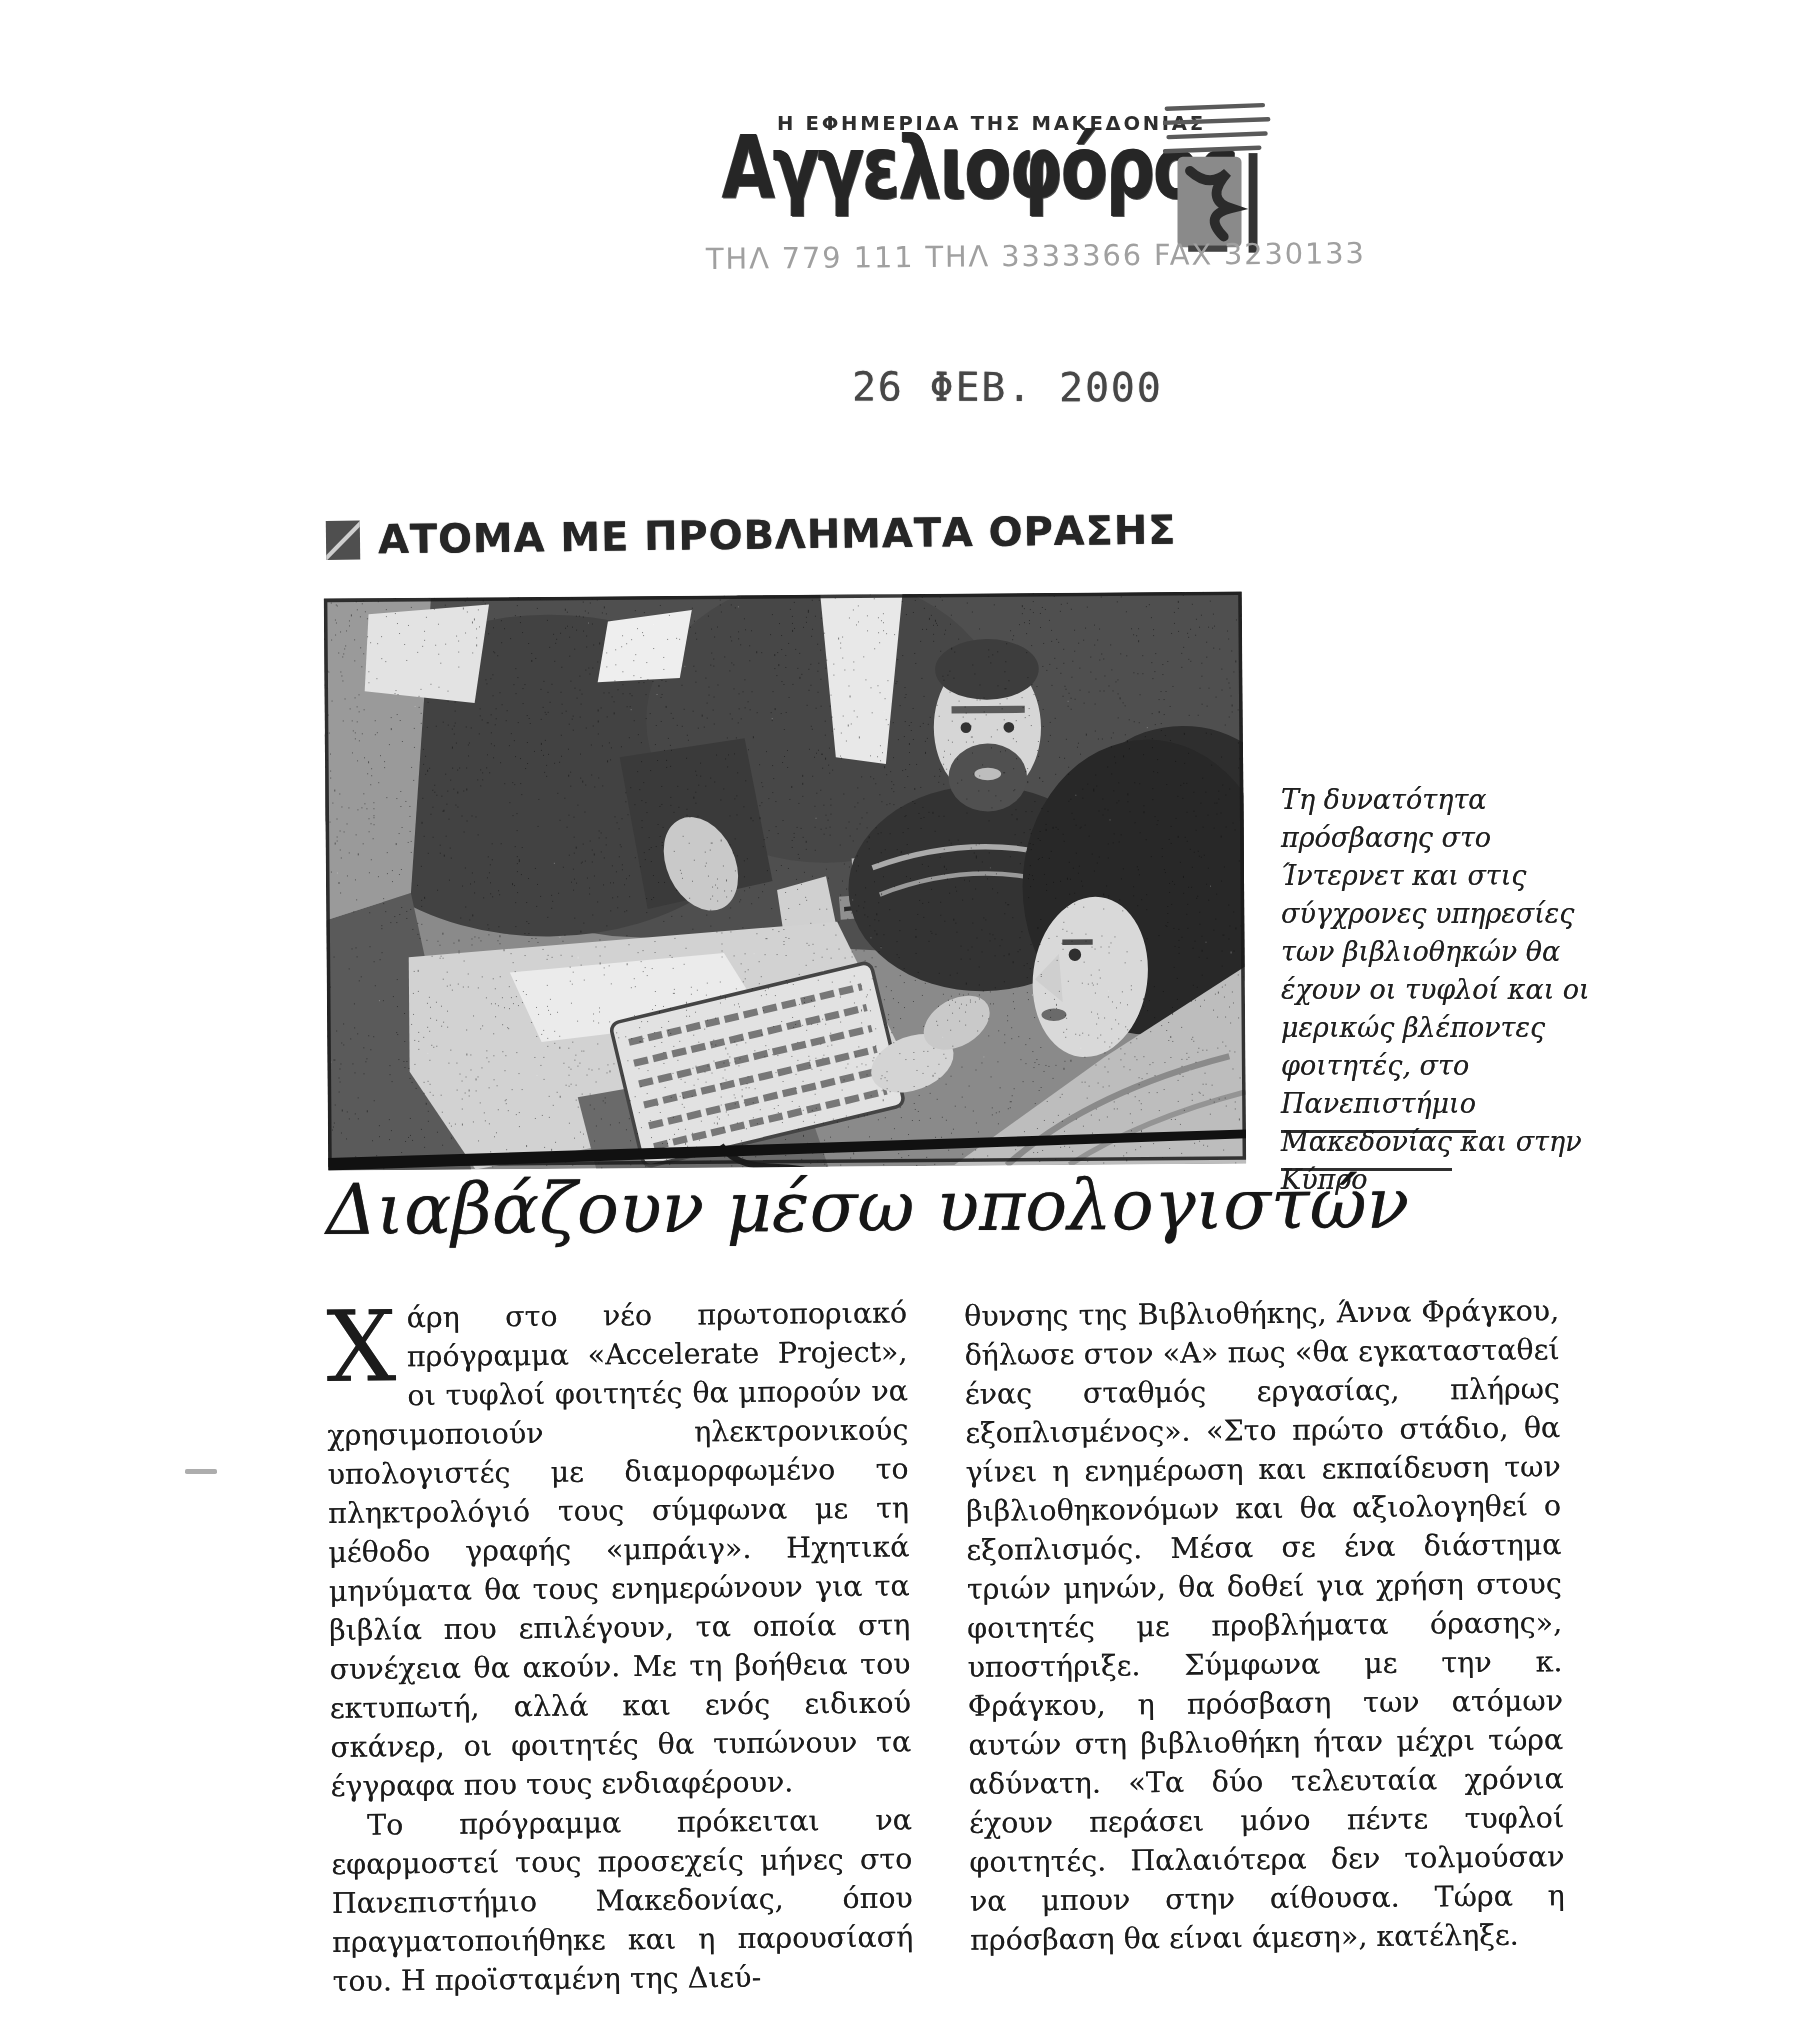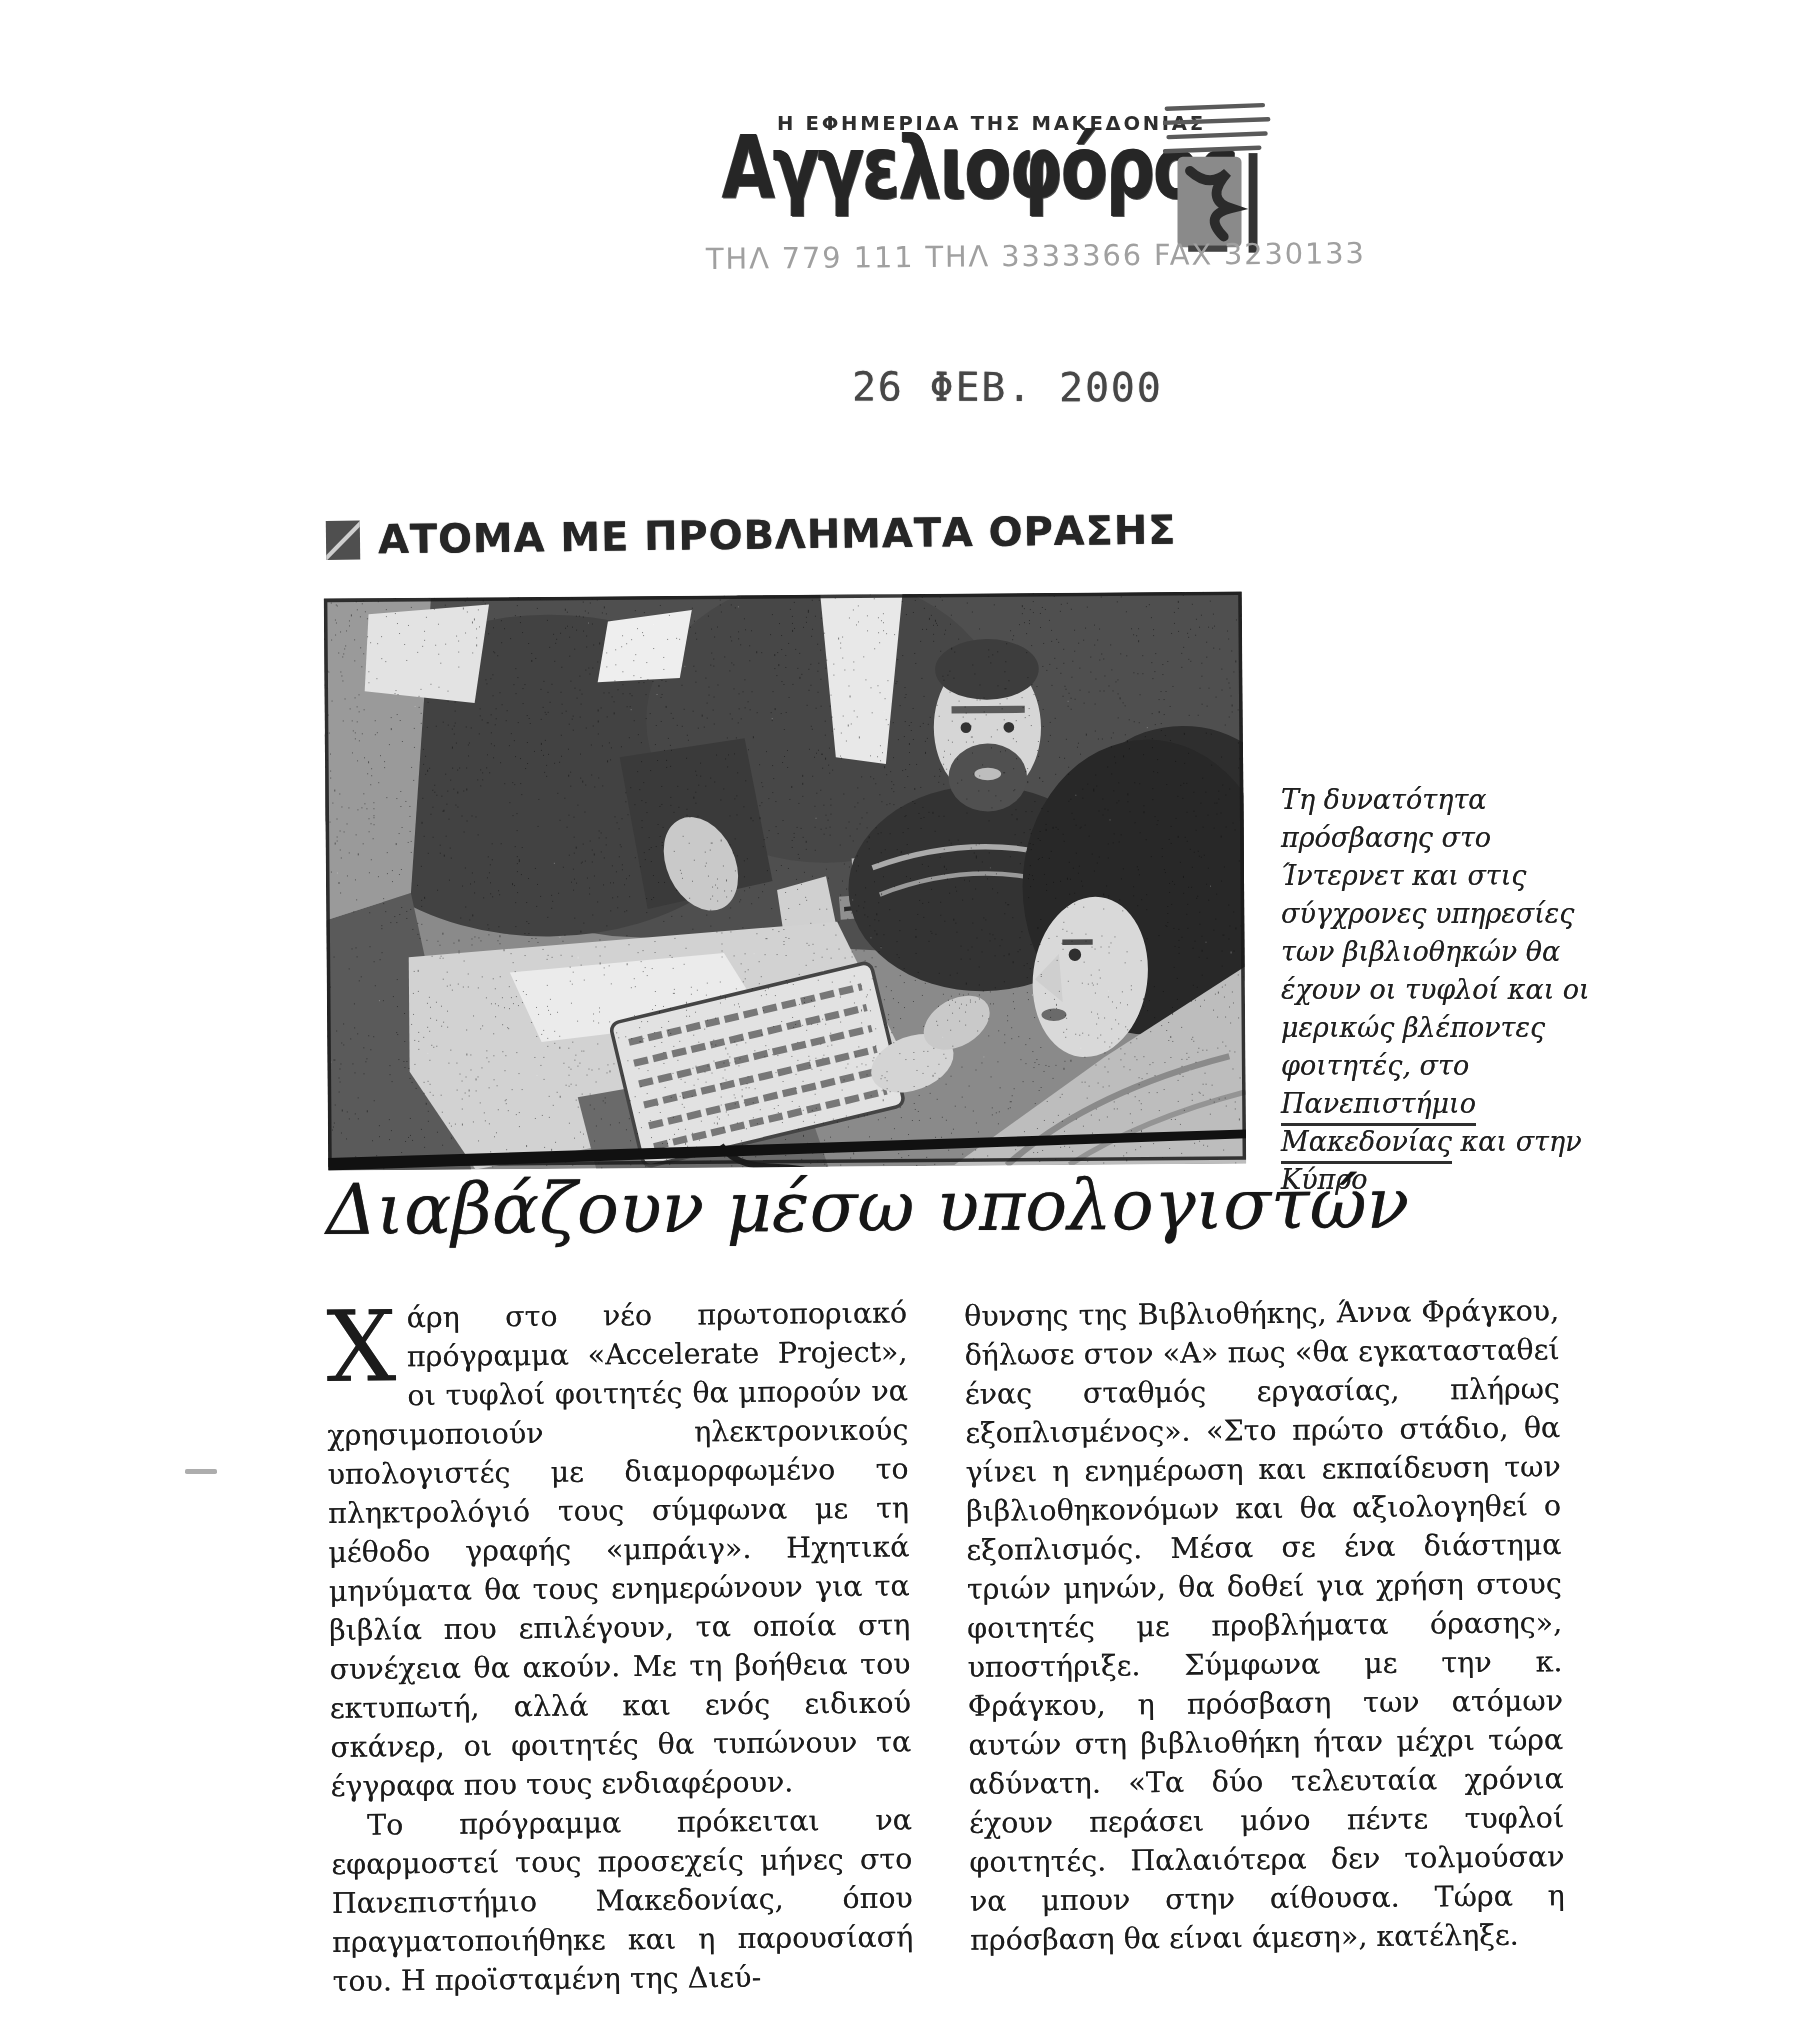--- a/index.html
+++ b/index.html
@@ -50,21 +50,21 @@
     transform:rotate(-0.45deg);
   }
   .photo svg{display:block;width:100%;height:100%;}
   
   .caption{
     position:absolute;left:1281px;top:781px;width:331px;margin:0;
     font-style:italic;font-size:27px;line-height:38px;color:#1f1f1f;
     text-shadow:0 0 0.5px rgba(0,0,0,.65);
   }
   .caption .u{
-    border-bottom:3.6px solid #2f2f2f;padding-bottom:4px;
+    border-bottom:3.6px solid #2f2f2f;padding-bottom:11px;
     box-decoration-break:clone;-webkit-box-decoration-break:clone;
   }
   
   .headline{
     position:absolute;left:326px;top:1169px;margin:0;font-style:italic;font-weight:normal;
     font-size:70px;color:#161616;white-space:nowrap;transform:rotate(-0.35deg);
     transform-origin:left center;text-shadow:0 0 0.7px rgba(0,0,0,.7);
   }
   
   .article{

